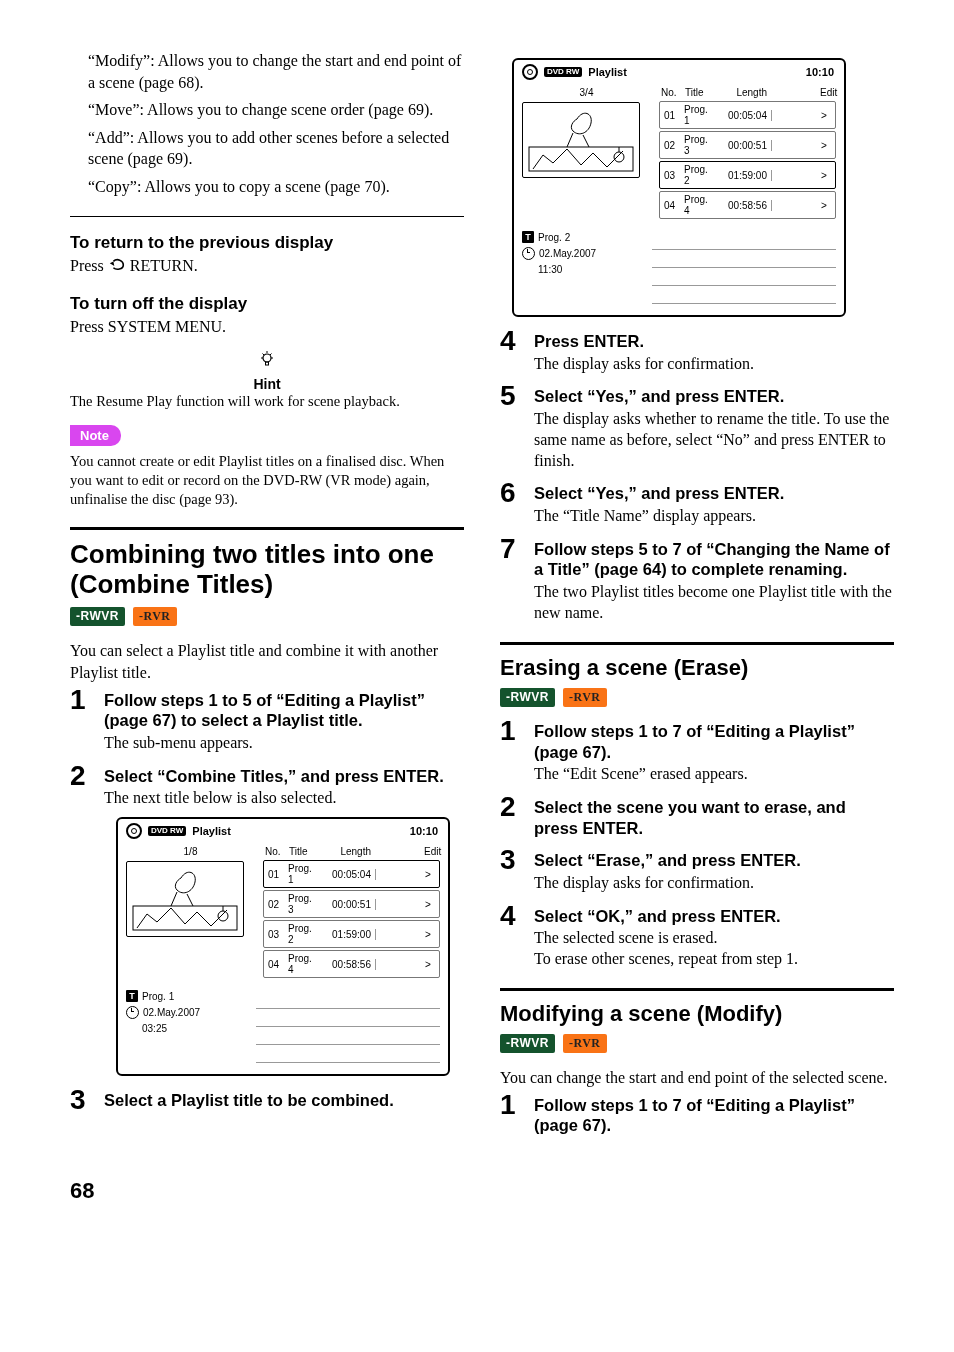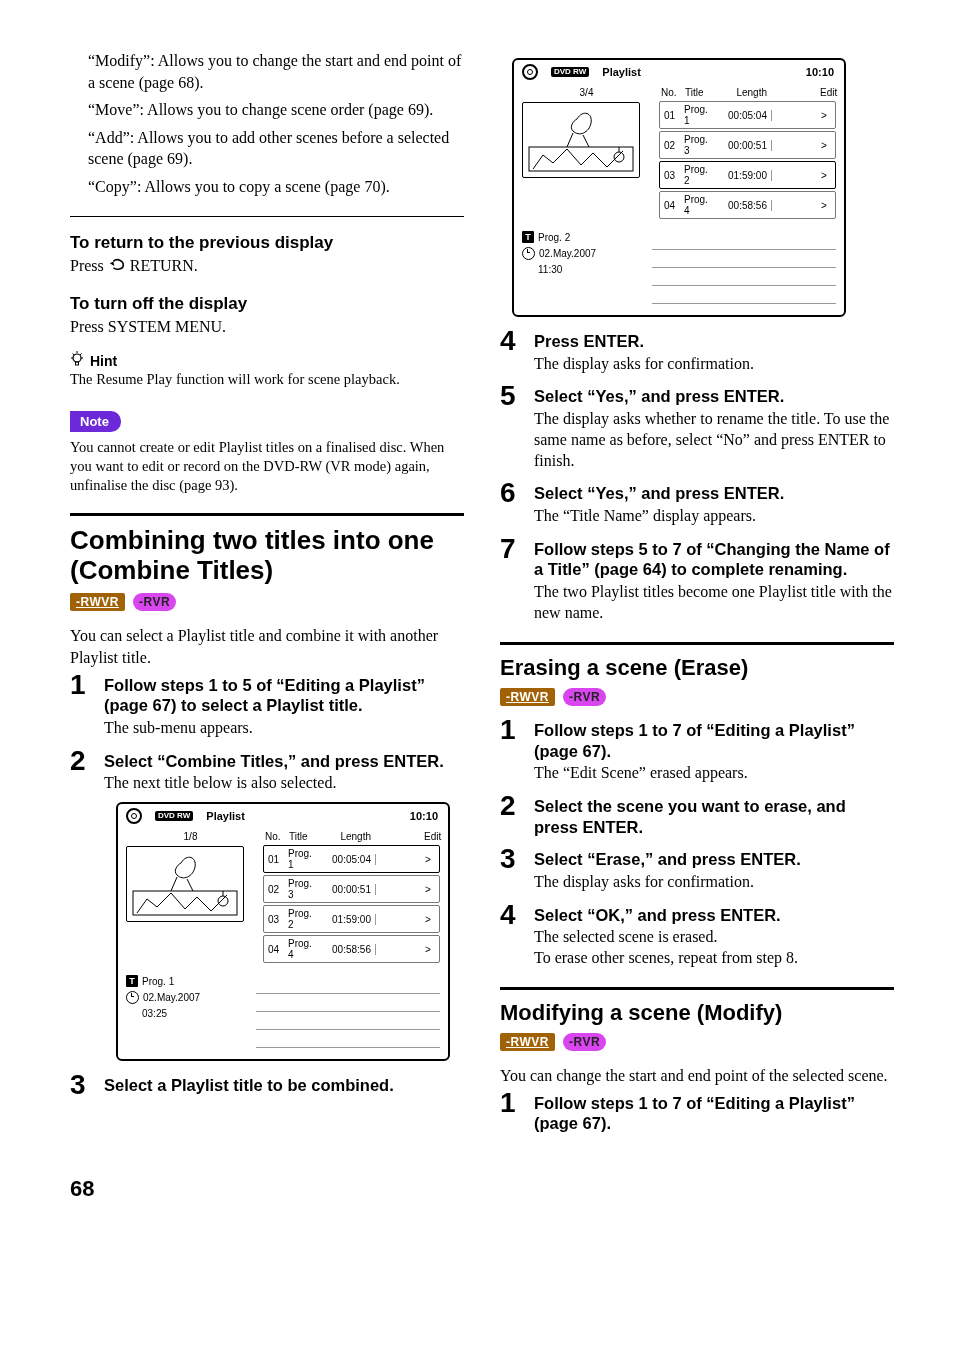--- a/index.html
+++ b/index.html
@@ -42,53 +42,54 @@
     line-height: 1.15;
     margin: 10px 0 8px 0;
   }
   .thick-rule { border-top: 3px solid #000; margin: 18px 0 6px 0; }
   .thin-rule { border-top: 1px solid #000; margin: 18px 0 10px 0; }
   .hint-row {
     display: flex;
     align-items: center;
     gap: 6px;
     margin-top: 14px;
+    flex-direction: column;
   }
   .hint-bulb {
     font-family: Arial, sans-serif;
     font-size: 14px;
   }
   .hint-label {
     font-family: Arial, Helvetica, sans-serif;
     font-weight: bold;
     font-size: 14px;
   }
   .hint-body { font-size: 14.5px; line-height: 1.3; }
   .note-box {
     display: inline-block;
-    background: #6d28d9;
+    background: #d946ef;
     color: #fff;
     font-family: Arial, Helvetica, sans-serif;
     font-weight: bold;
     font-size: 13px;
     padding: 3px 12px 3px 10px;
     border-radius: 0 10px 10px 0;
-    margin-top: 22px;
+    margin-top: 14px;
   }
   .note-body { font-size: 14.5px; line-height: 1.3; margin-top: 6px; }
   .badges { margin: 6px 0 14px 0; display:flex; gap:8px; }
   .badge {
     font-family: Arial, Helvetica, sans-serif;
     font-weight: bold;
     font-size: 12px;
     letter-spacing: 0.5px;
     padding: 2px 6px;
   }
-  .badge-dark { background:#a16207; color:#fff; border-radius:2px;text-decoration:underline; }
-  .badge-light { background:#d946ef; color:#222; border-radius:9px; }
+  .badge-dark { background:#14532d; color:#fff; border-radius:2px; }
+  .badge-light { background:#f97316; color:#222; border-radius:2px;font-family:Liberation Serif, serif; }
   ol.steps {
     list-style: none;
     padding: 0;
     margin: 0;
     counter-reset: st;
   }
   ol.steps > li {
     counter-increment: st;
     position: relative;
     padding-left: 34px;
@@ -132,21 +133,21 @@
     background:#fff;
   }
   .pl-top {
     display:flex;
     align-items:center;
     justify-content:space-between;
     padding: 4px 10px 2px 8px;
     font-weight:bold;
     font-size:11px;
   }
-  .pl-top .left { display:flex; align-items:center; gap:13px; }
+  .pl-top .left { display:flex; align-items:center; gap:6px; }
   .disc {
     width:12px; height:12px; border:2px solid #000; border-radius:50%;
     display:inline-block; position:relative;
   }
   .disc::after{content:"";position:absolute;left:3px;top:3px;width:4px;height:4px;border:1px solid #000;border-radius:50%;}
   .dvdrw {
     background:#000;color:#fff;font-size:8px;font-weight:bold;
     padding:1px 3px;border-radius:2px;line-height:1;
   }
   .pl-body { display:flex; padding: 2px 8px 4px 8px; gap:8px; }
@@ -459,21 +460,21 @@
       <li>
         <div class="step-head">Select the scene you want to erase, and press ENTER.</div>
       </li>
       <li>
         <div class="step-head">Select “Erase,” and press ENTER.</div>
         <div class="step-body">The display asks for confirmation.</div>
       </li>
       <li>
         <div class="step-head">Select “OK,” and press ENTER.</div>
         <div class="step-body" style="white-space:pre-line">The selected scene is erased.
-To erase other scenes, repeat from step 8.</div>
+To erase other scenes, repeat from step 1.</div>
       </li>
     </ol>
 
     <div class="thick-rule"></div>
     <div class="h-sec2">Modifying a scene (Modify)</div>
     <div class="badges">
       <span class="badge badge-dark">-RWVR</span>
       <span class="badge badge-light">-RVR</span>
     </div>
     <p>You can change the start and end point of the selected scene.</p>

